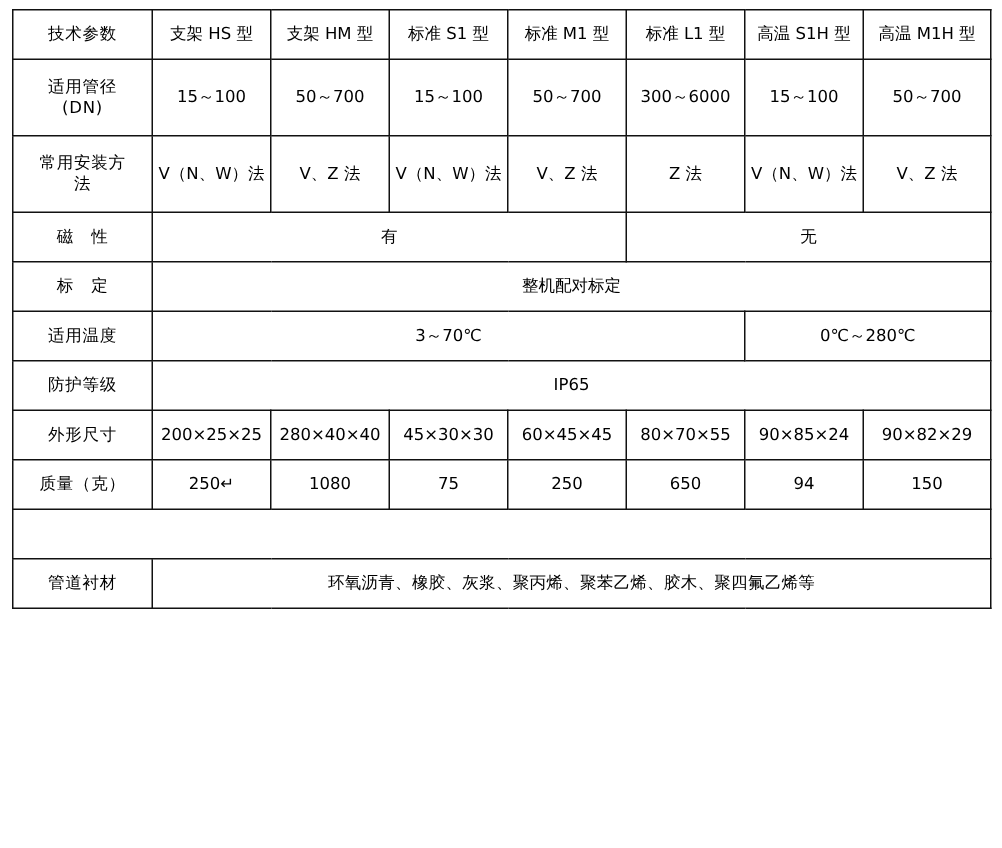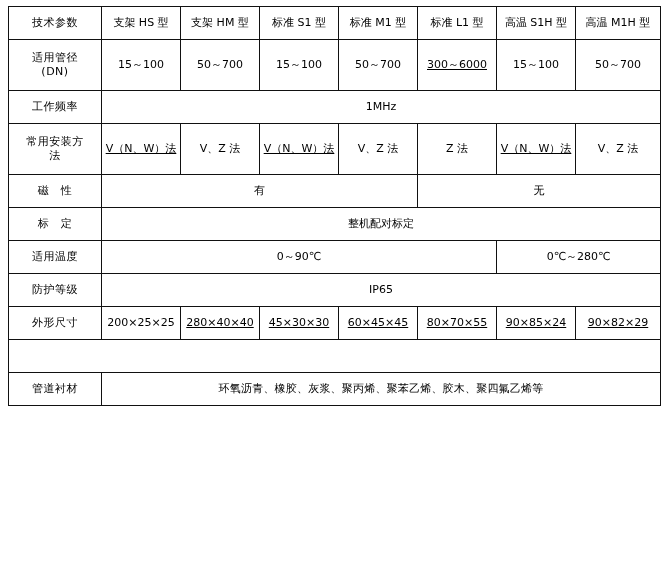--- a/index.html
+++ b/index.html
@@ -32,21 +32,20 @@
   }
   td.label {
     font-size: 11.5px;
     letter-spacing: 0.5px;
   }
   td.two-line {
     line-height: 1.5;
   }
   .small {
     font-size: 10px;
-    text-decoration: underline;
   }
   .xsmall {
     font-size: 9px;
   }
   .wide-text {
     font-size: 11px;
     letter-spacing: 0.2px;
   }
   .spacer-row td {
     border: none;
@@ -89,24 +88,20 @@
       <td>15～100</td>
       <td>50～700</td>
       <td>15～100</td>
       <td>50～700</td>
       <td class="small">300～6000</td>
       <td>15～100</td>
       <td>50～700</td>
     </tr>
 
 
-    <tr>
-      <td class="label">工作频率</td>
-      <td colspan="7">1MHz</td>
-    </tr>
 
     <tr>
       <td class="label two-line" style="height:46px">
         <div>常用安装方</div>
         <div>法</div>
       </td>
       <td class="small">V（N、W）法</td>
       <td>V、Z 法</td>
       <td class="small">V（N、W）法</td>
       <td>V、Z 法</td>
@@ -121,40 +116,50 @@
       <td colspan="3">无</td>
     </tr>
 
     <tr>
       <td class="label">标　定</td>
       <td colspan="7">整机配对标定</td>
     </tr>
 
     <tr>
       <td class="label">适用温度</td>
-      <td colspan="5">0～90℃</td>
+      <td colspan="5">3～70℃</td>
       <td colspan="2">0℃～280℃</td>
     </tr>
 
     <tr>
       <td class="label">防护等级</td>
       <td colspan="7">IP65</td>
     </tr>
 
     <tr>
       <td class="label">外形尺寸</td>
       <td class="xsmall">200×25×25</td>
       <td class="small">280×40×40</td>
       <td class="small">45×30×30</td>
       <td class="small">60×45×45</td>
       <td class="small">80×70×55</td>
       <td class="small">90×85×24</td>
       <td class="small">90×82×29</td>
     </tr>
 
+    <tr>
+      <td class="label">质量（克）</td>
+      <td>250↵</td>
+      <td>1080</td>
+      <td>75</td>
+      <td>250</td>
+      <td>650</td>
+      <td>94</td>
+      <td>150</td>
+    </tr>
 
     <tr class="spacer-row">
       <td colspan="8"></td>
     </tr>
 
 
 
 
     <tr>
       <td class="label">管道衬材</td>

